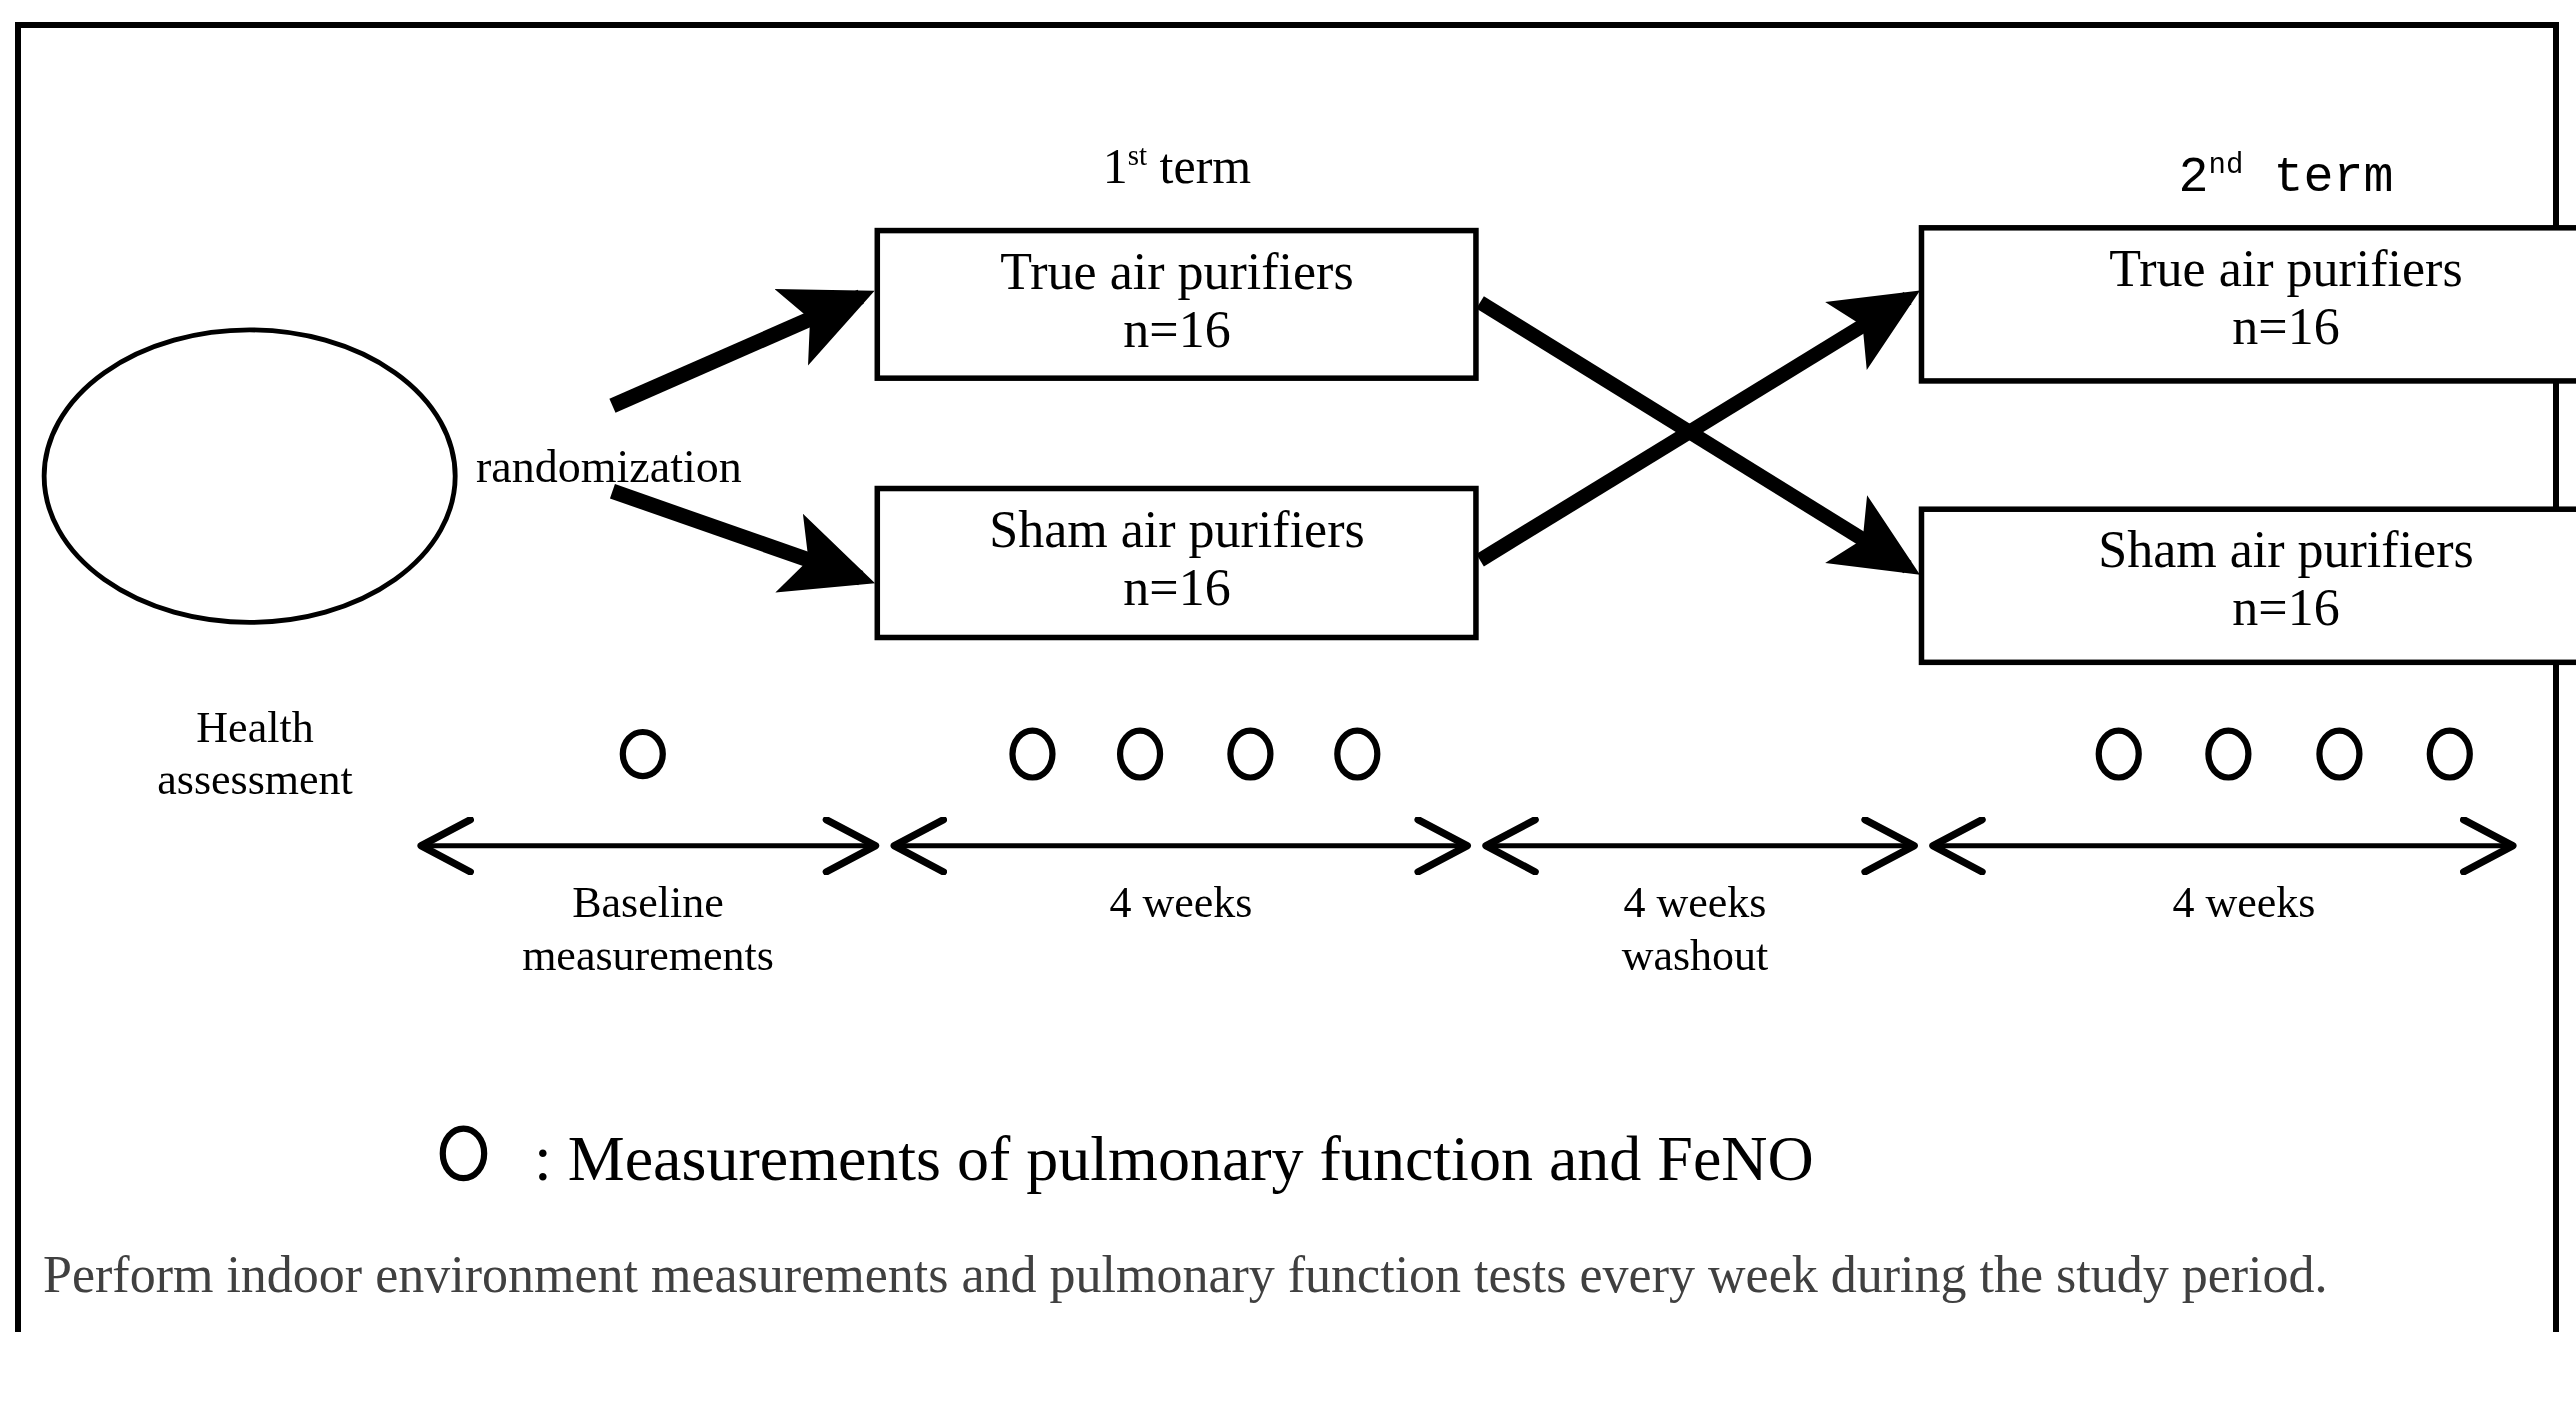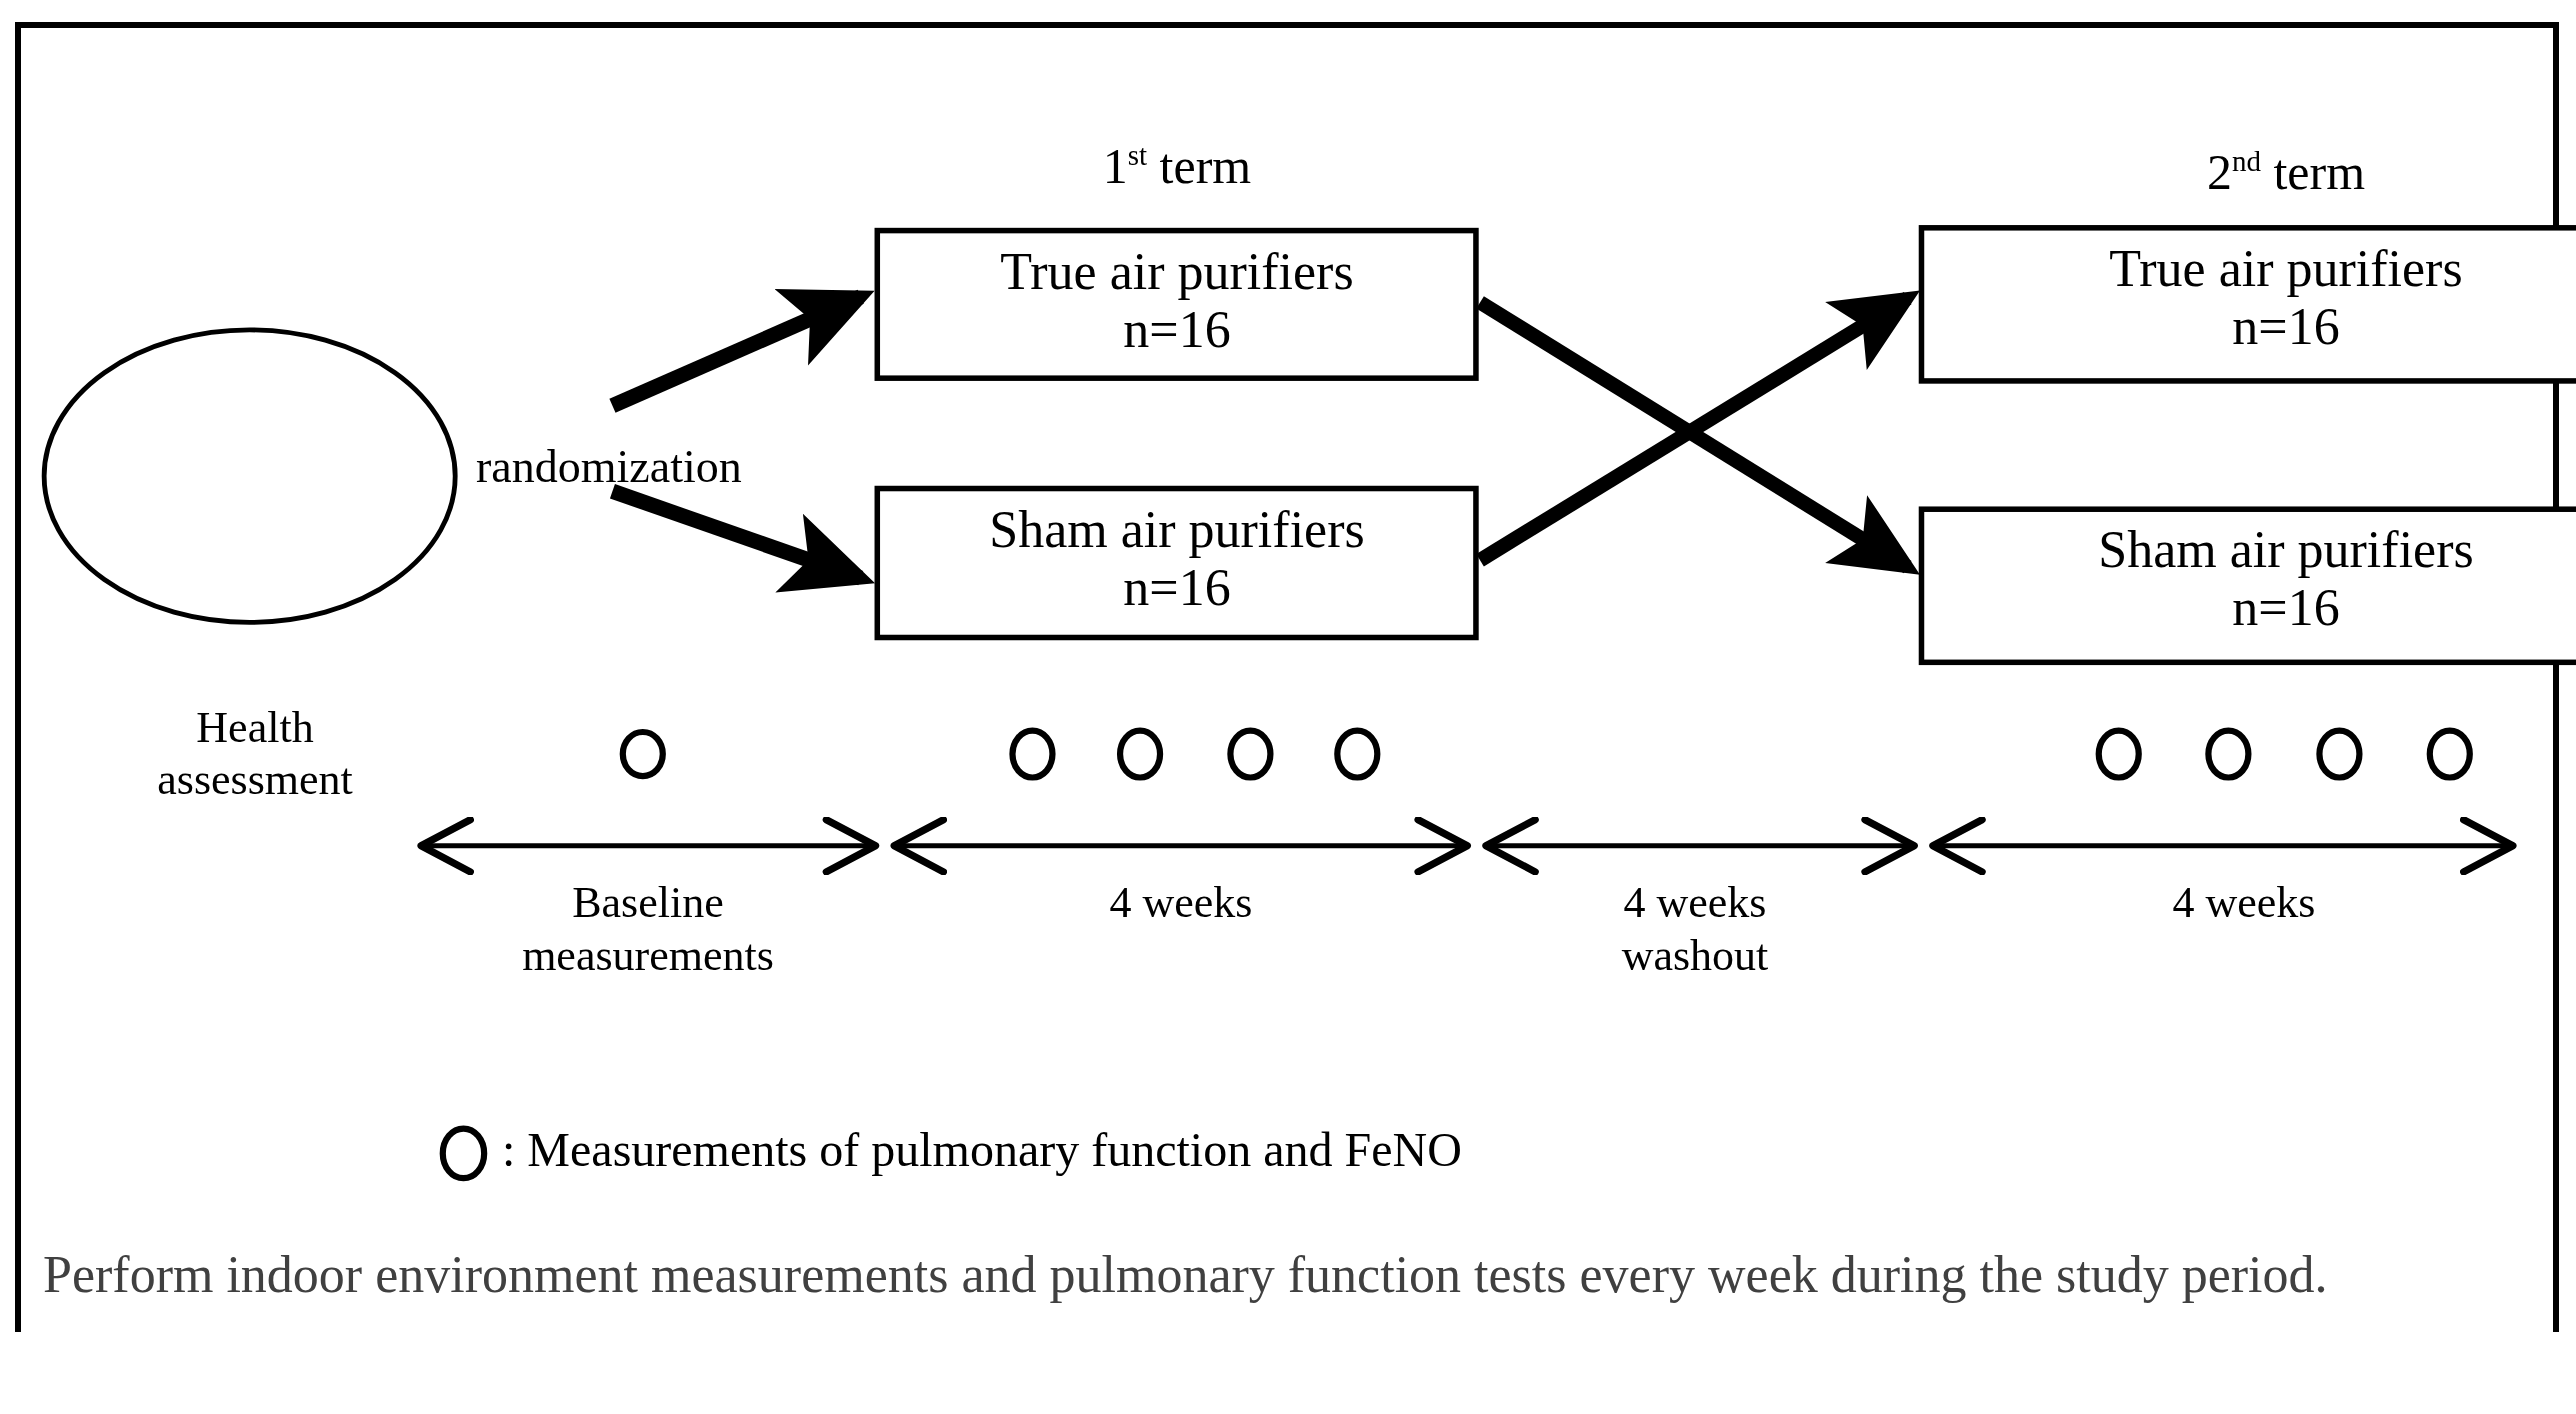--- a/index.html
+++ b/index.html
@@ -78,21 +78,22 @@
   }
   .period-label {
     font-size: 44px;
     text-align: center;
     line-height: 1.2;
   }
   .period-label span {
     display: block;
   }
   .legend-text {
-    font-size: 48px;
+    font-size: 64px;
+    margin-left: 32px;
   }
   .caption {
     position: absolute;
     font-size: 52px;
     line-height: 1.42;
     color: #404040;
   }
 </style>
 </head>
 <body>
@@ -143,21 +144,21 @@
     <line x1="614" y1="1226" x2="1266" y2="1226" stroke="#000000" stroke-width="7" marker-start="url(#thin-arrow-start)" marker-end="url(#thin-arrow-end)"></line>
     <line x1="1300" y1="1226" x2="2124" y2="1226" stroke="#000000" stroke-width="7" marker-start="url(#thin-arrow-start)" marker-end="url(#thin-arrow-end)"></line>
     <line x1="2158" y1="1226" x2="2772" y2="1226" stroke="#000000" stroke-width="7" marker-start="url(#thin-arrow-start)" marker-end="url(#thin-arrow-end)"></line>
     <line x1="2806" y1="1226" x2="3640" y2="1226" stroke="#000000" stroke-width="7" marker-start="url(#thin-arrow-start)" marker-end="url(#thin-arrow-end)"></line>
 
     <ellipse cx="672" cy="1672" rx="30" ry="36" fill="#ffffff" stroke="#000000" stroke-width="9"></ellipse>
   </svg>
 
   <div class="txt term-label ctr" style="left:1177px; top:138px;"><span>1</span><sup>st</sup><span> term</span></div>
 
-  <div class="txt term-label ctr" style="left:2286px; top:144px;"><span>2</span><sup>nd</sup><span> term</span></div>
+  <div class="txt term-label ctr" style="left:2286px; top:150px;font-family:Liberation Mono, monospace;"><span>2</span><sup>nd</sup><span> term</span></div>
 
 
   <div class="txt rand-label" style="left:476px; top:441px;text-align:right;">randomization</div>
 
   <div class="txt box-label ctr" style="left:1177px; top:243px; width:593px;">
     <span class="n-line">True air purifiers</span>
     <span class="n-line">n=16</span>
   </div>
 
   <div class="txt box-label ctr" style="left:1177px; top:501px; width:593px;">

